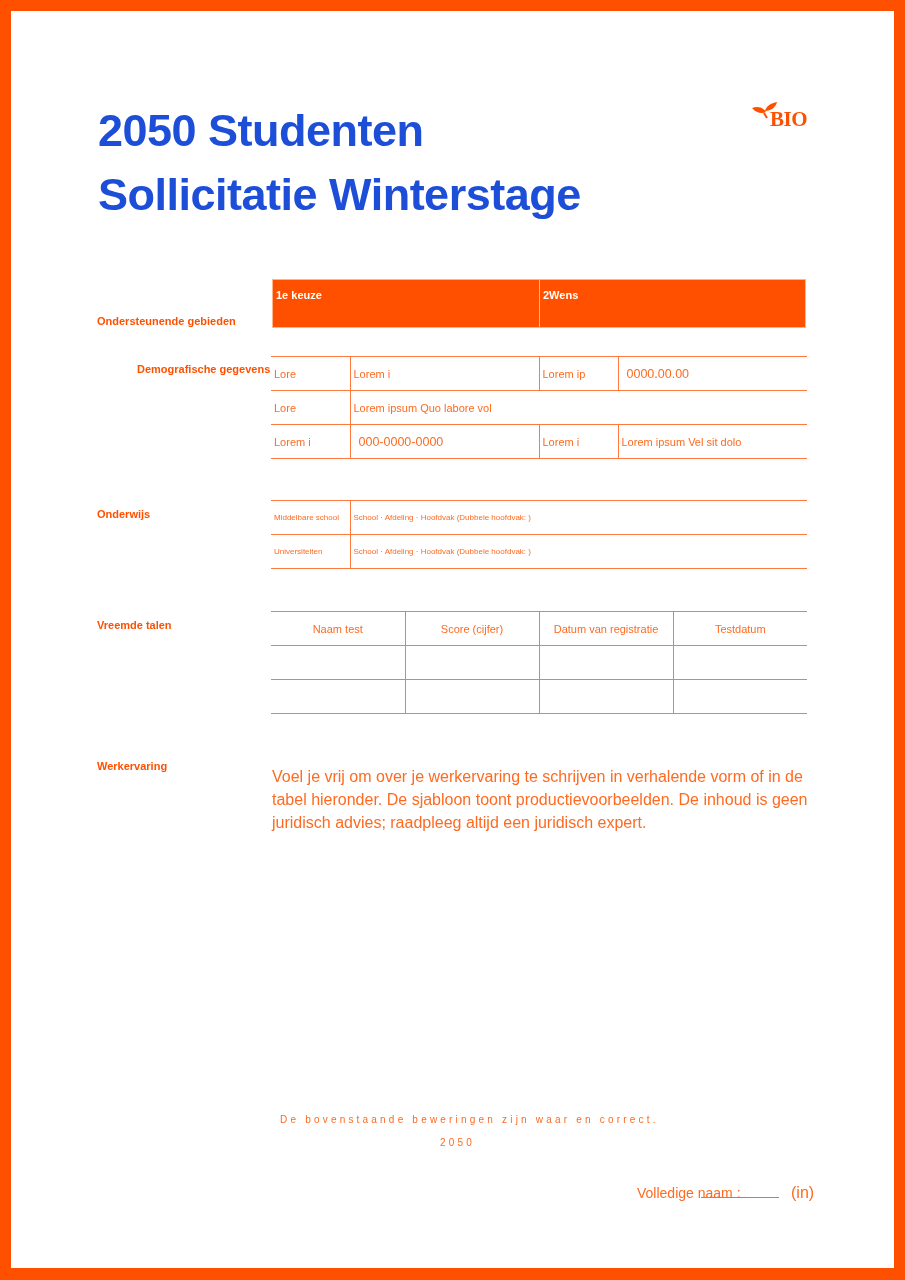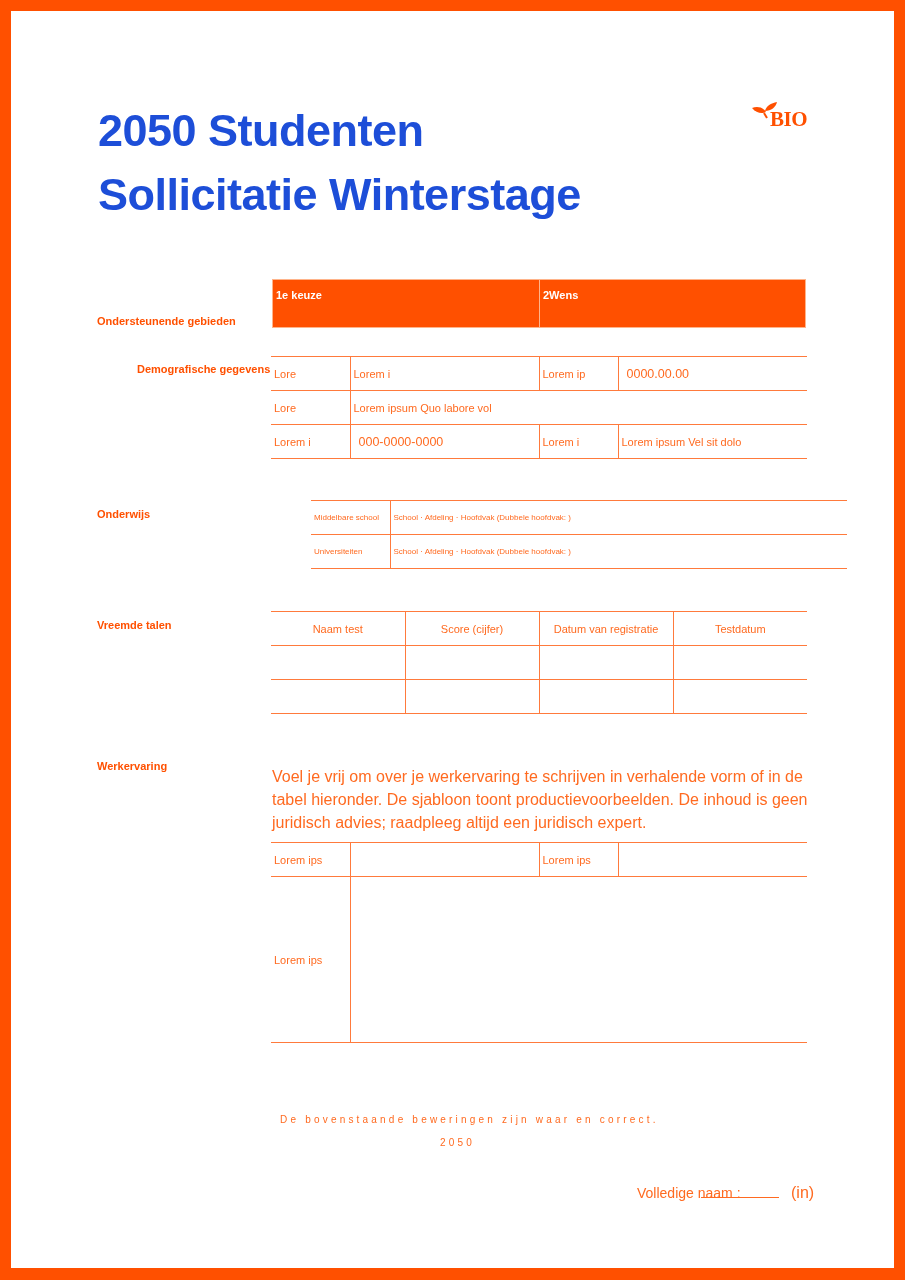--- a/index.html
+++ b/index.html
@@ -69,21 +69,21 @@
     text-align: left;
     white-space: nowrap;
     overflow: hidden;
   }
   .grid .vr { border-right: 1.5px solid #ff7a3c; }
 
   .demo { left: 260px; top: 345px; width: 536px; }
   .demo td { height: 34px; }
   .demo .val { font-size: 12.5px; padding-left: 8px; }
 
-  .edu { left: 260px; top: 489px; width: 536px; margin-left: 40px; }
+  .edu { left: 260px; top: 489px; width: 536px; }
   .edu td { height: 34px; font-size: 8px; }
 
   .lang { left: 260px; top: 600px; width: 536px; }
   .lang th, .lang td { height: 34px; text-align: center; font-size: 11px; }
   .lang th.last, .lang td.last { border-right: none; }
 
   .work-text {
     left: 261px; top: 754px; width: 540px;
     font-size: 16px; line-height: 23px; color: #ff6a20;
   }
@@ -211,40 +211,20 @@
       <td class="vr"></td>
       <td class="vr"></td>
       <td class="vr"></td>
       <td class="last"></td>
     </tr>
   </tbody>
     </table>
 
   <div class="abs section-label" style="top:749px;">Werkervaring</div>
   <div class="abs work-text">Voel je vrij om over je werkervaring te schrijven in verhalende vorm of in de tabel hieronder. De sjabloon toont productievoorbeelden. De inhoud is geen juridisch advies; raadpleeg altijd een juridisch expert.</div>
-  <table class="grid work">
-    <colgroup>
-        <col style="width:79px">
-        <col style="width:189px">
-        <col style="width:79px">
-        <col>
-      </colgroup>
-    <tbody>
-        <tr class="r1">
-      <td class="vr">Lorem ips</td>
-      <td class="vr"></td>
-      <td class="vr">Lorem ips</td>
-      <td></td>
-    </tr>
-    <tr class="r2">
-      <td class="vr">Lorem ips</td>
-      <td colspan="3"></td>
-    </tr>
-  </tbody>
-    </table>
 
   <div class="abs declaration">De bovenstaande beweringen zijn waar en correct.</div>
   <div class="abs decl-year">2050</div>
   <div class="abs sign-label">Volledige naam :</div>
   <div class="abs sign-line"></div>
   <div class="abs sign-suffix">(in)</div>
 
 </div>
 
 </body></html>

